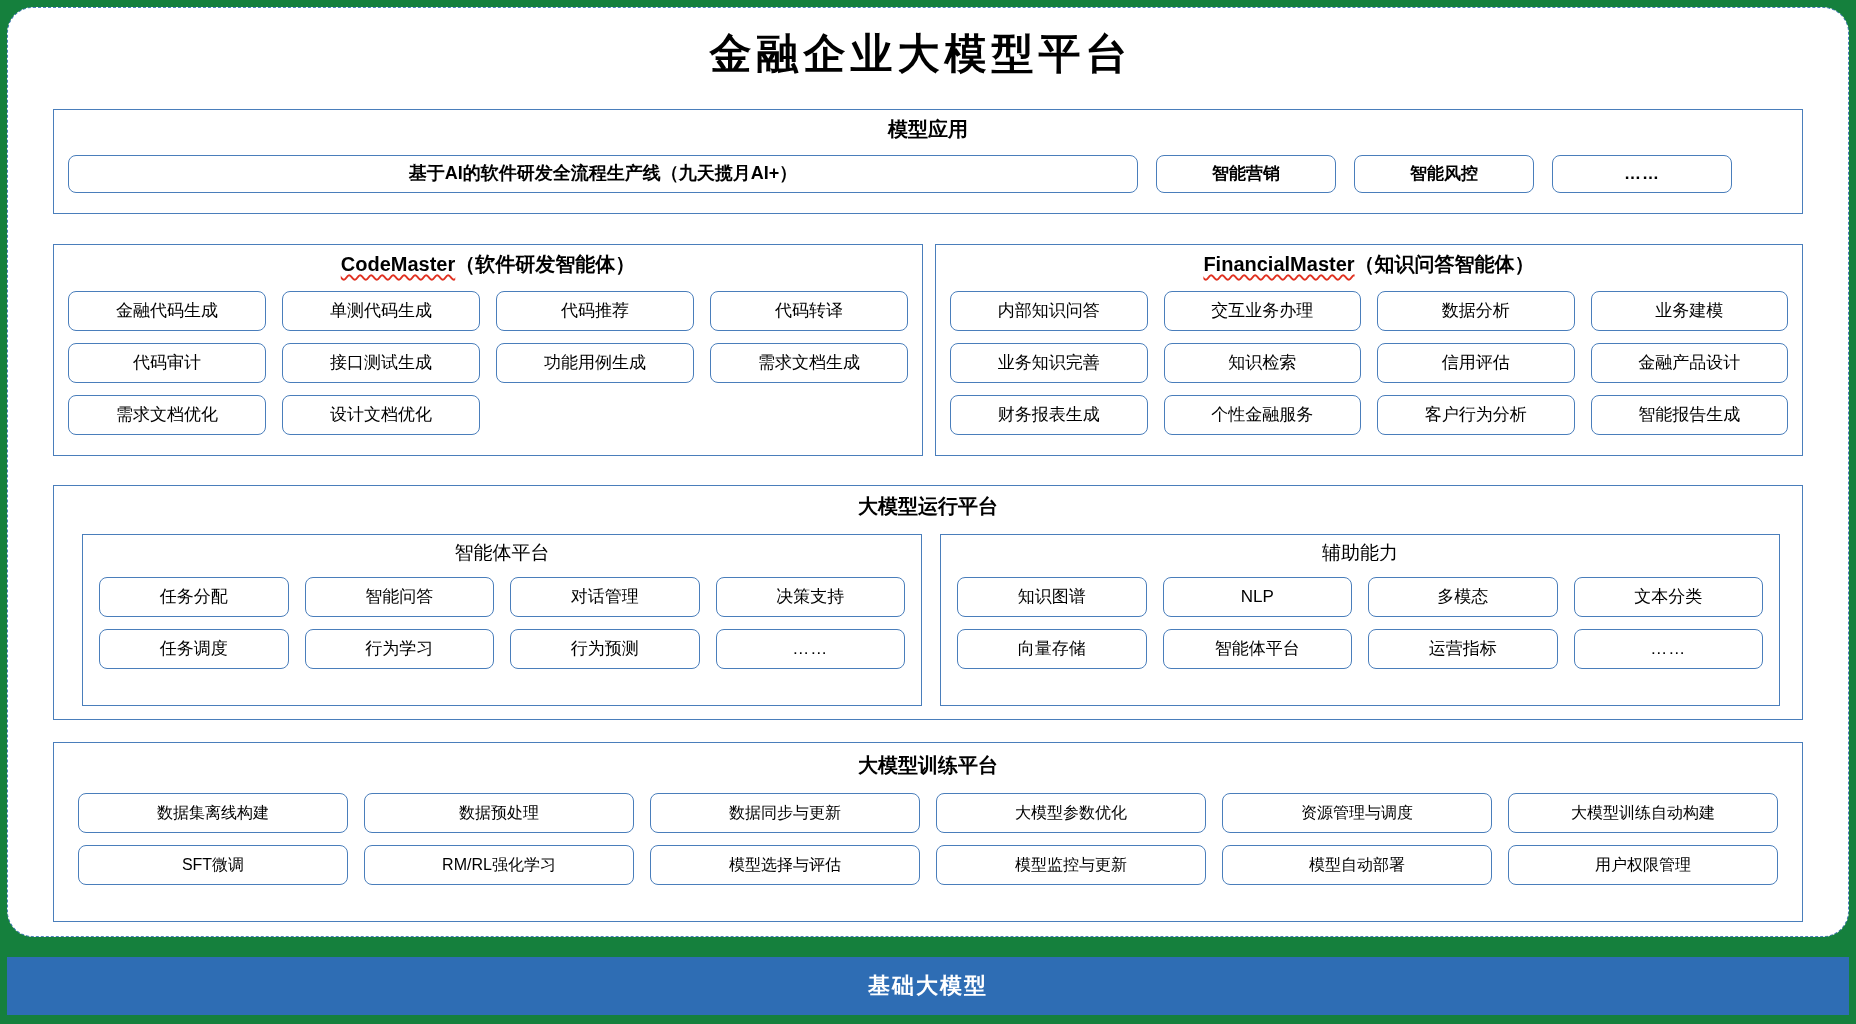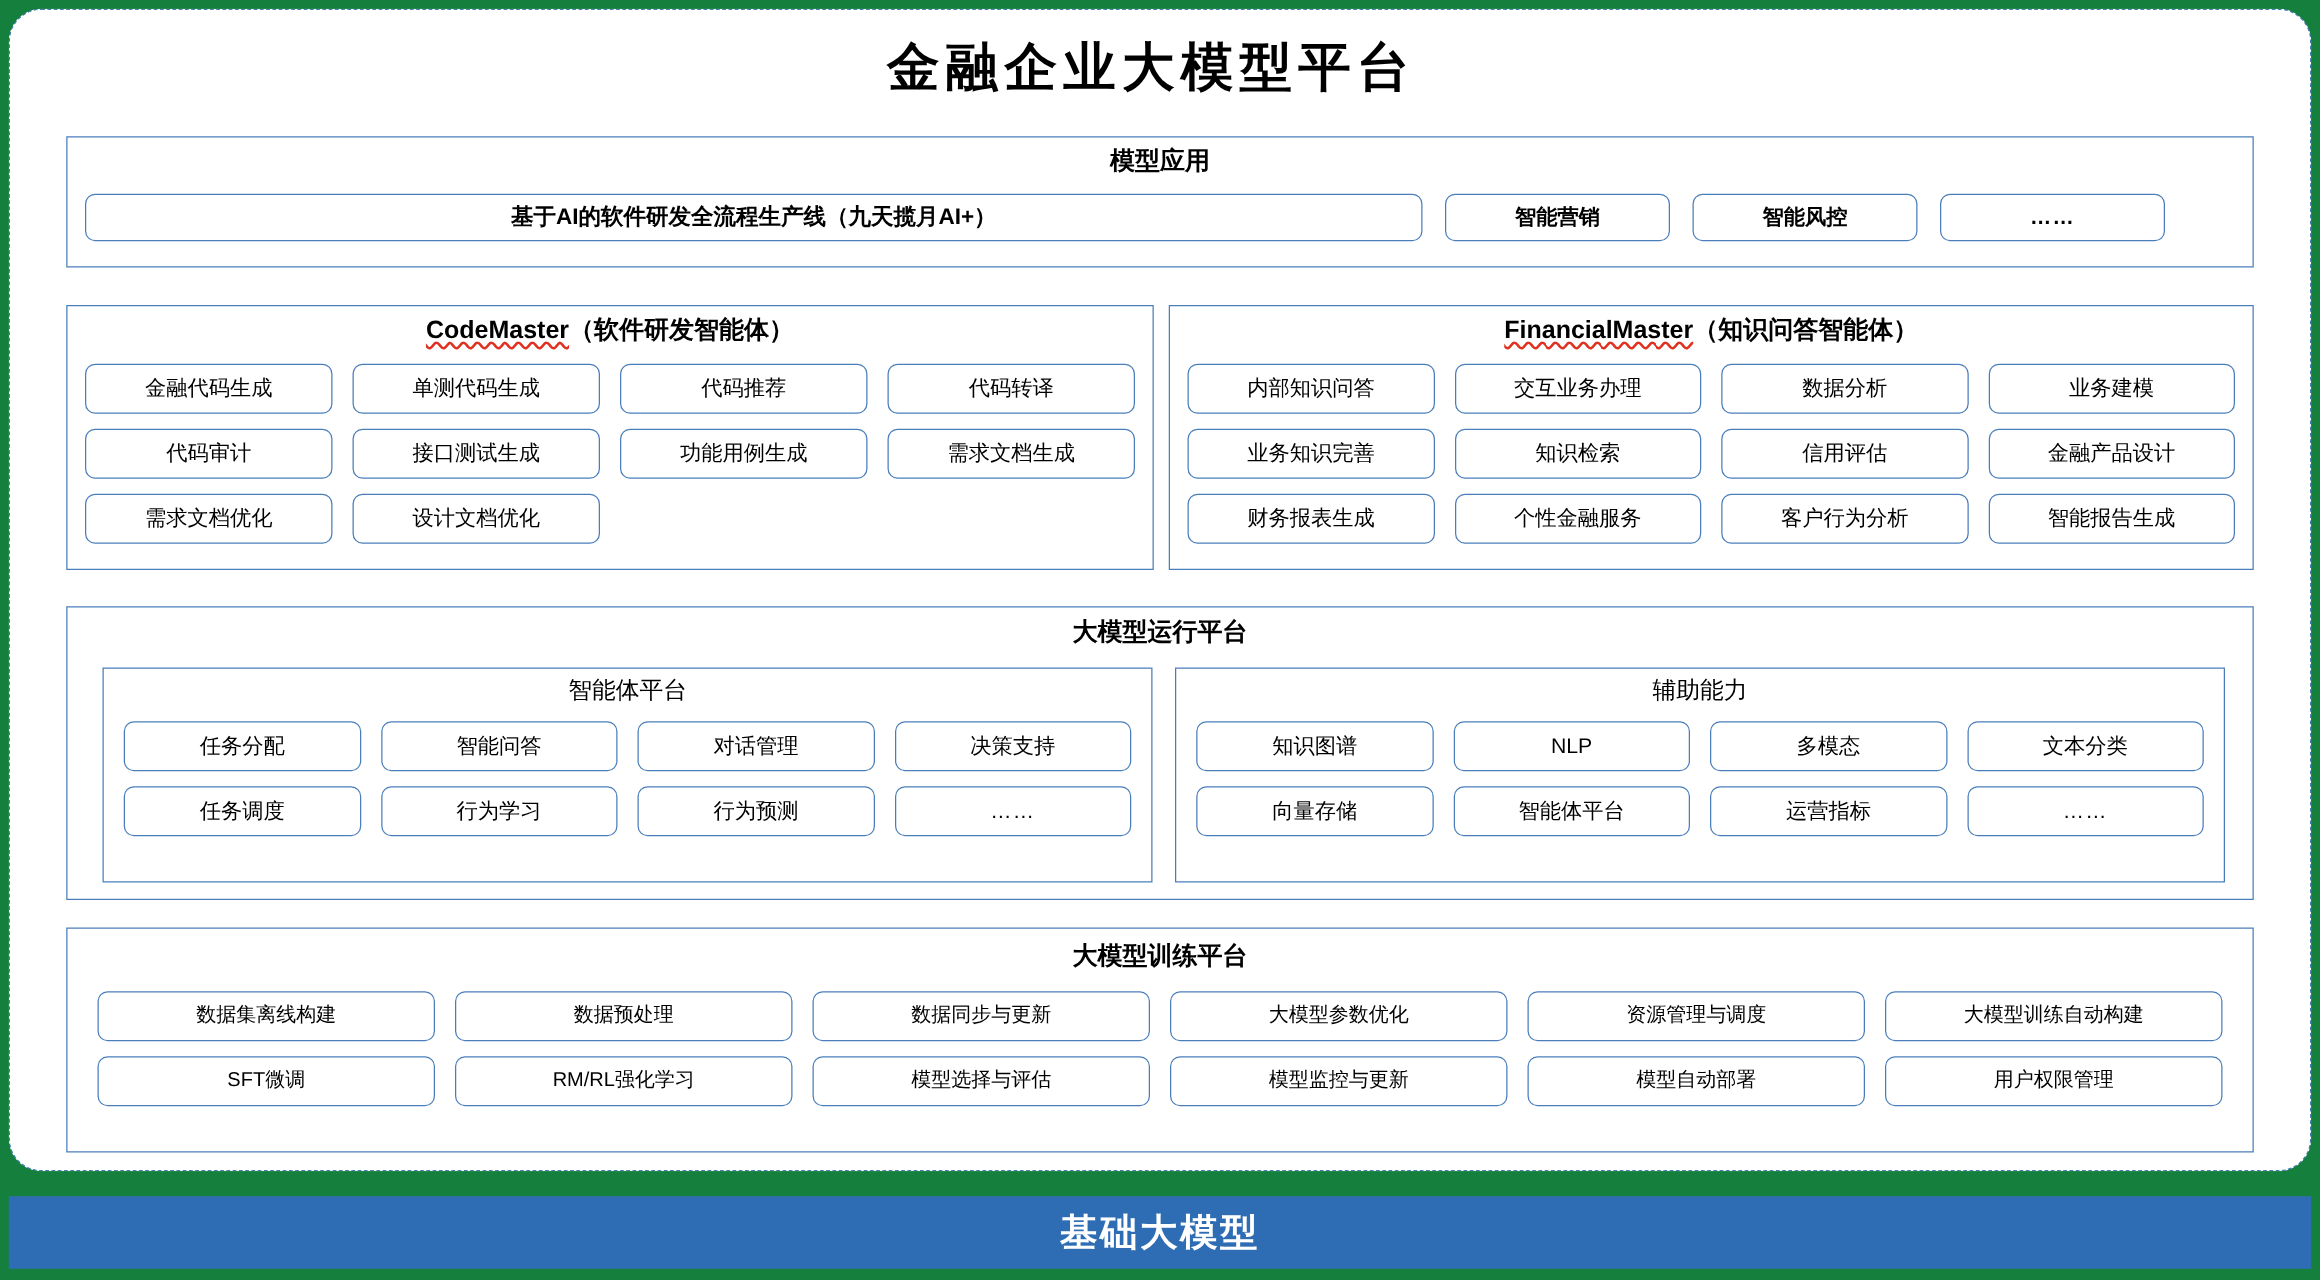--- a/index.html
+++ b/index.html
@@ -148,21 +148,21 @@
     top: 957px;
     width: 1842px;
     height: 58px;
     background: #2E6DB4;
     display: flex;
     align-items: center;
     justify-content: center;
   }
   .footer-bar .label {
     color: #ffffff;
-    font-size: 30px;
+    font-size: 22px;
     font-weight: 700;
     letter-spacing: 2px;
   }
 </style>
 </head>
 <body>
 
 <div class="page">
 
   <div class="outer-frame"></div>

